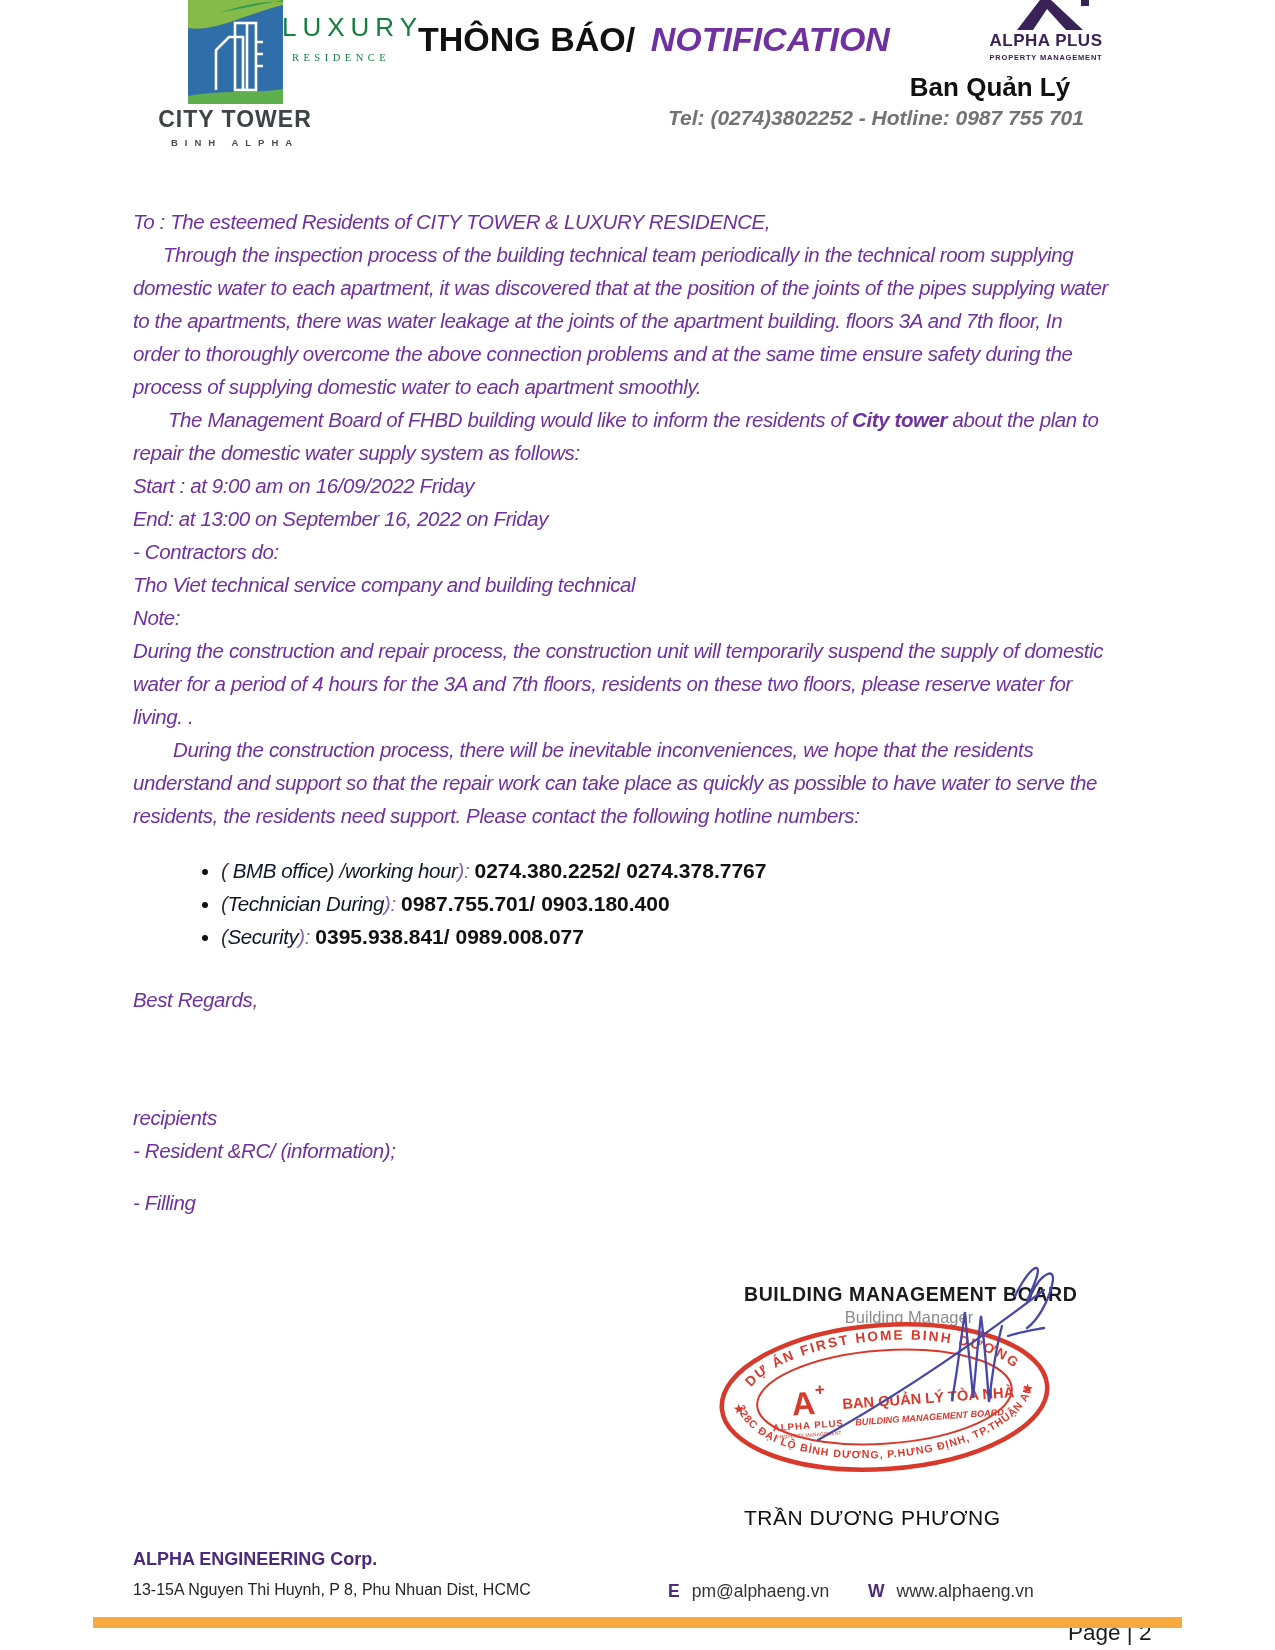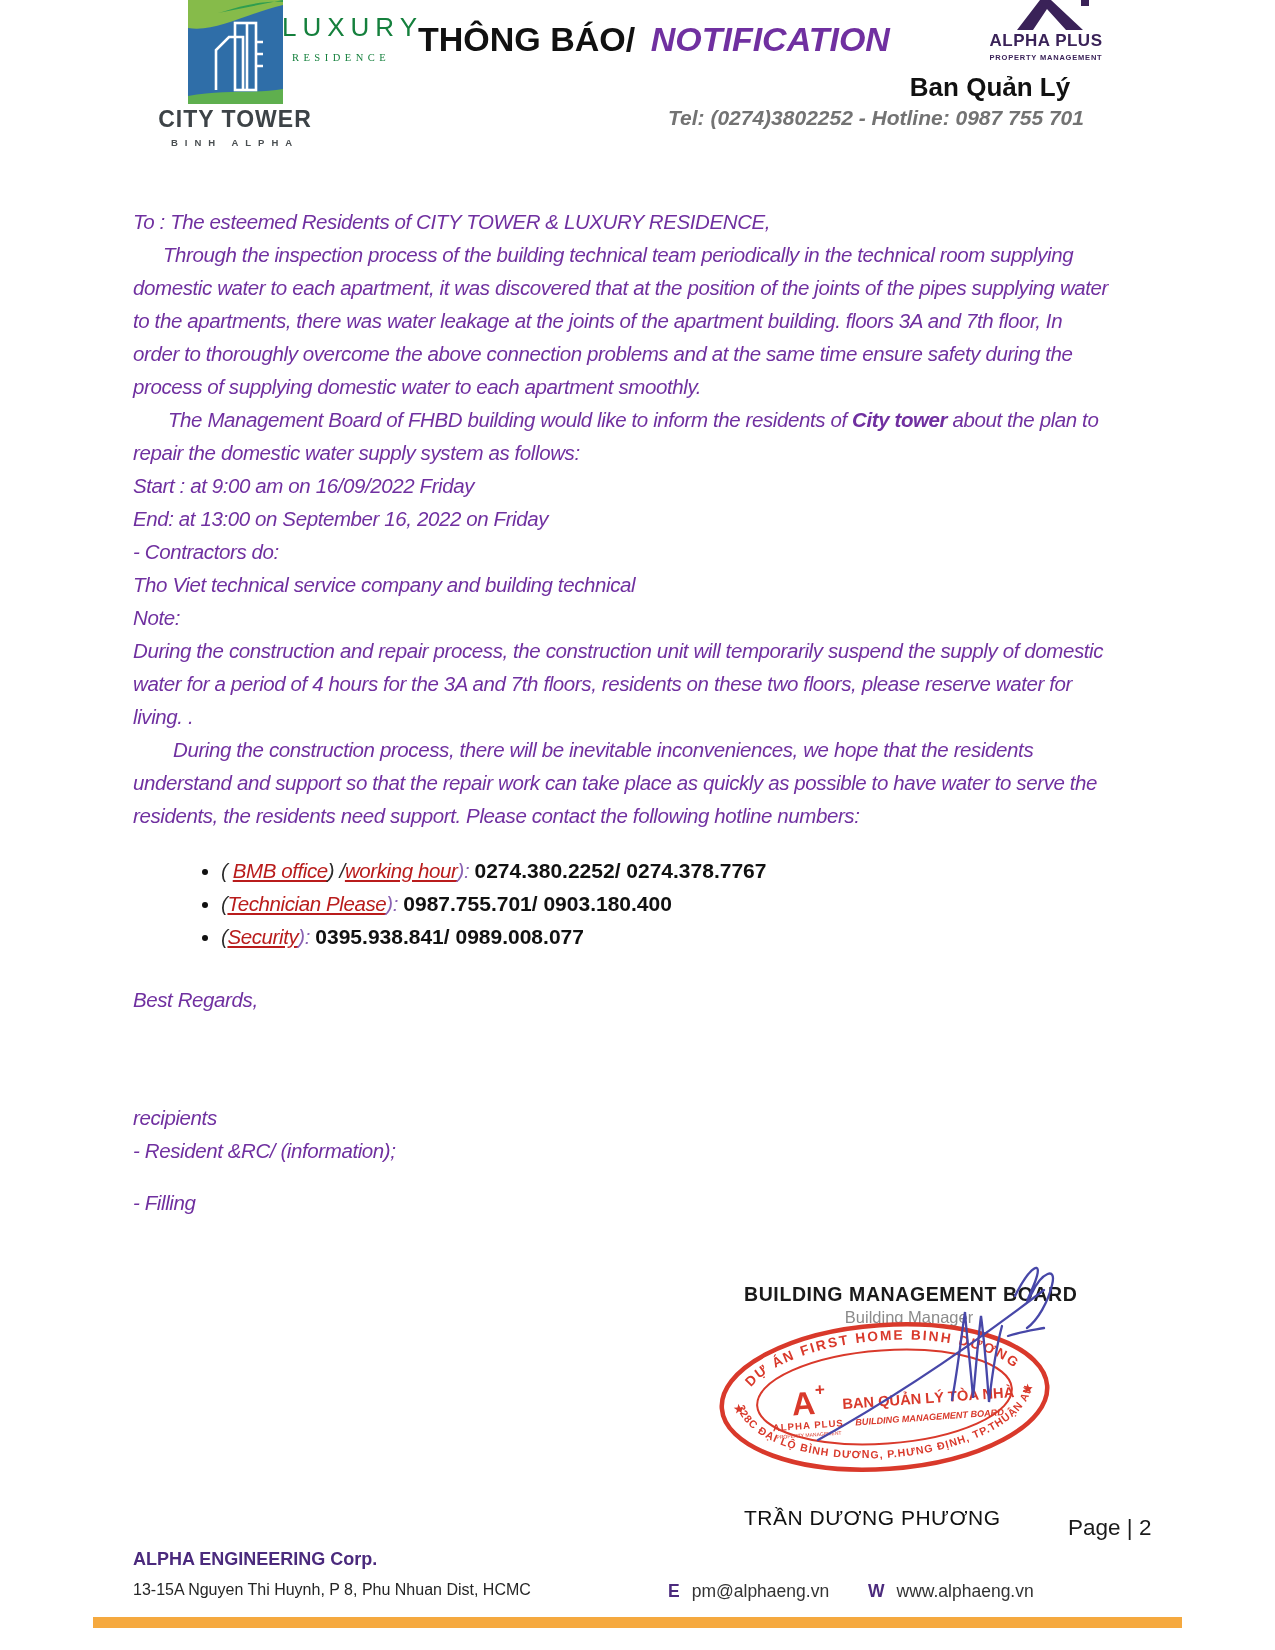--- a/index.html
+++ b/index.html
@@ -37,21 +37,21 @@
   .bolded{font-weight:bold;}
   .lab-time{margin-top:33px;}
   .indented{margin-left:57px;}
   .lab-contr{margin-top:26px;}
   .lab-note{margin-top:30px;}
   .p-note{margin-left:65px;line-height:33px;}
   .p-close{margin-top:17px;text-indent:40px;}
   .hotlines{margin:22px 0 0 0;padding:0 0 0 88px;list-style:disc;color:#111;}
   .hotlines li{line-height:33px;}
   .h-pre{color:#2b2b2b;}
-  .h-it{color:#b91c1c;text-decoration:underline;}
+  .h-it{color:#0f172a;}
   .h-post{color:#8a63b3;}
   .h-num{font-style:normal;font-weight:bold;color:#111;letter-spacing:0;font-size:21px;}
   .regards{margin-top:30px !important;}
   .recips{margin-top:85px !important;}
   .filling{margin-top:19px !important;}
 
   
   .sigblock{position:absolute;left:0;top:0;}
   .board-title{position:absolute;left:744px;top:1283px;width:330px;text-align:center;
                font-size:19.5px;font-weight:bold;color:#1a1a1a;letter-spacing:0.6px;white-space:nowrap;}
@@ -62,21 +62,21 @@
   .signature{position:absolute;left:690px;top:1248px;pointer-events:none;}
   .signer{position:absolute;left:744px;top:1480px;width:330px;
           font-size:21px;font-weight:normal;color:#111;letter-spacing:0.5px;white-space:nowrap;margin-top:26px;}
 
   
   .f-company{position:absolute;left:133px;top:1549px;font-size:18px;font-weight:bold;color:#4b2a7d;}
   .f-address{position:absolute;left:133px;top:1581px;font-size:16px;color:#262626;}
   .f-email{position:absolute;left:668px;top:1581px;font-size:17.5px;color:#333;}
   .f-web{position:absolute;left:868px;top:1581px;font-size:17.5px;color:#333;}
   .f-k{color:#4b2a7d;font-weight:bold;margin-right:12px;}
-  .f-page{position:absolute;left:1068px;top:1515px;font-size:22.5px;color:#1a1a1a;}
+  .f-page{position:absolute;left:1068px;top:1620px;font-size:22.5px;color:#1a1a1a;}
   .f-bar{position:absolute;left:93px;top:1617px;width:1089px;height:11px;background:#F5A93F;}
 </style>
 </head>
 <body>
 
 <div class="page">
 
   <header class="header">
 
     <div class="ct-logo">
@@ -132,21 +132,21 @@
     <p class="lab-contr">- Contractors do:</p>
     <p class="indented">Tho Viet technical service company and building technical</p>
 
     <p class="lab-note">Note:</p>
     <p class="p-note">During the construction and repair process, the construction unit will temporarily suspend the supply of domestic water for a period of 4 hours for the 3A and 7th floors, residents on these two floors, please reserve water for living. .</p>
 
     <p class="p-close">During the construction process, there will be inevitable inconveniences, we hope that the residents understand and support so that the repair work can take place as quickly as possible to have water to serve the residents, the residents need support. Please contact the following hotline numbers:</p>
 
     <ul class="hotlines">
       <li><span class="h-pre">( </span><span class="h-it">BMB office</span><span class="h-pre">) /</span><span class="h-it">working hour</span><span class="h-post">): </span><span class="h-num">0274.380.2252/ 0274.378.7767</span></li>
-      <li><span class="h-pre">(</span><span class="h-it">Technician Please</span><span class="h-pre"></span><span class="h-it"></span><span class="h-post">): </span><span class="h-num">0987.755.701/ 0903.180.400</span></li>
+      <li><span class="h-pre">(</span><span class="h-it">Technician During</span><span class="h-pre"></span><span class="h-it"></span><span class="h-post">): </span><span class="h-num">0987.755.701/ 0903.180.400</span></li>
       <li><span class="h-pre">(</span><span class="h-it">Security</span><span class="h-pre"></span><span class="h-it"></span><span class="h-post">): </span><span class="h-num">0395.938.841/ 0989.008.077</span></li>
     </ul>
 
     <p class="regards">Best Regards,</p>
     <p class="recips">recipients</p>
     <p>- Resident &amp;RC/ (information);</p>
     <p class="filling">- Filling</p>
   </main>
 
   <section class="sigblock">

